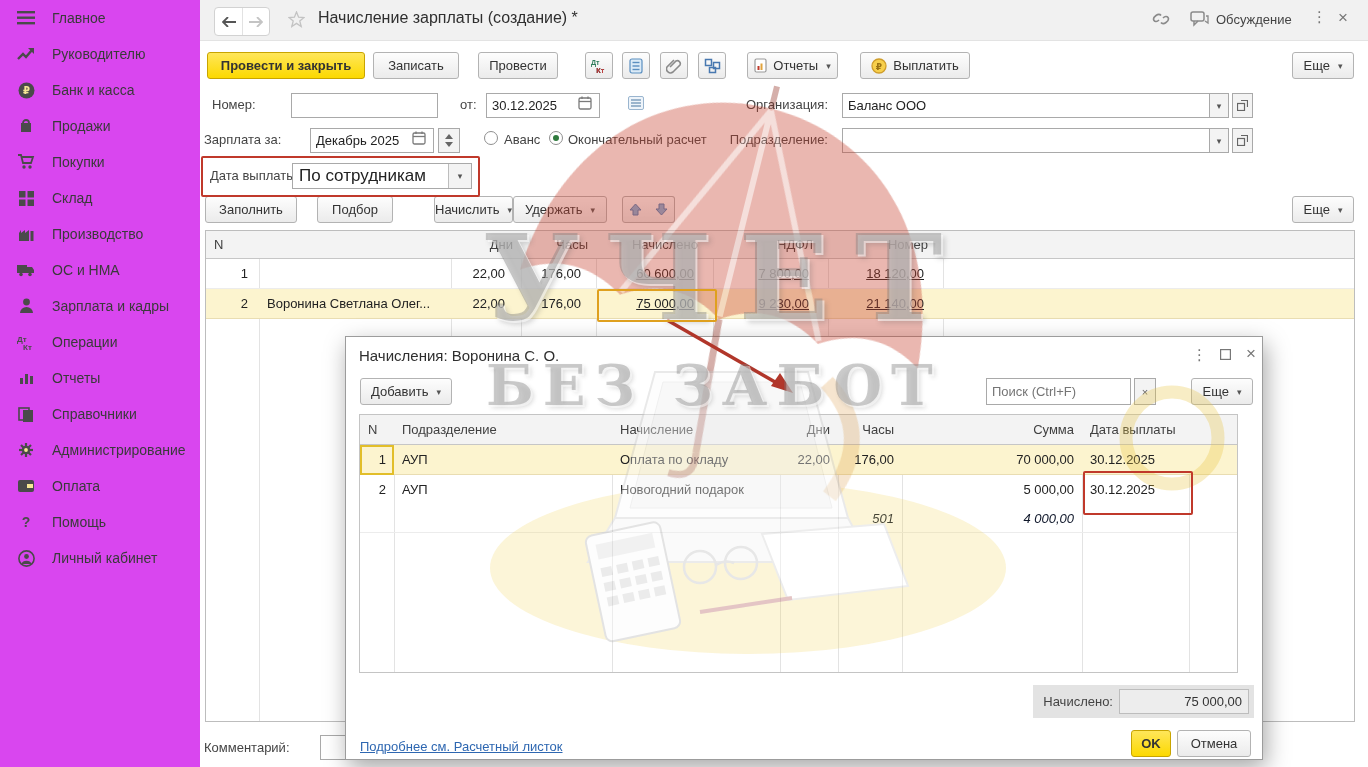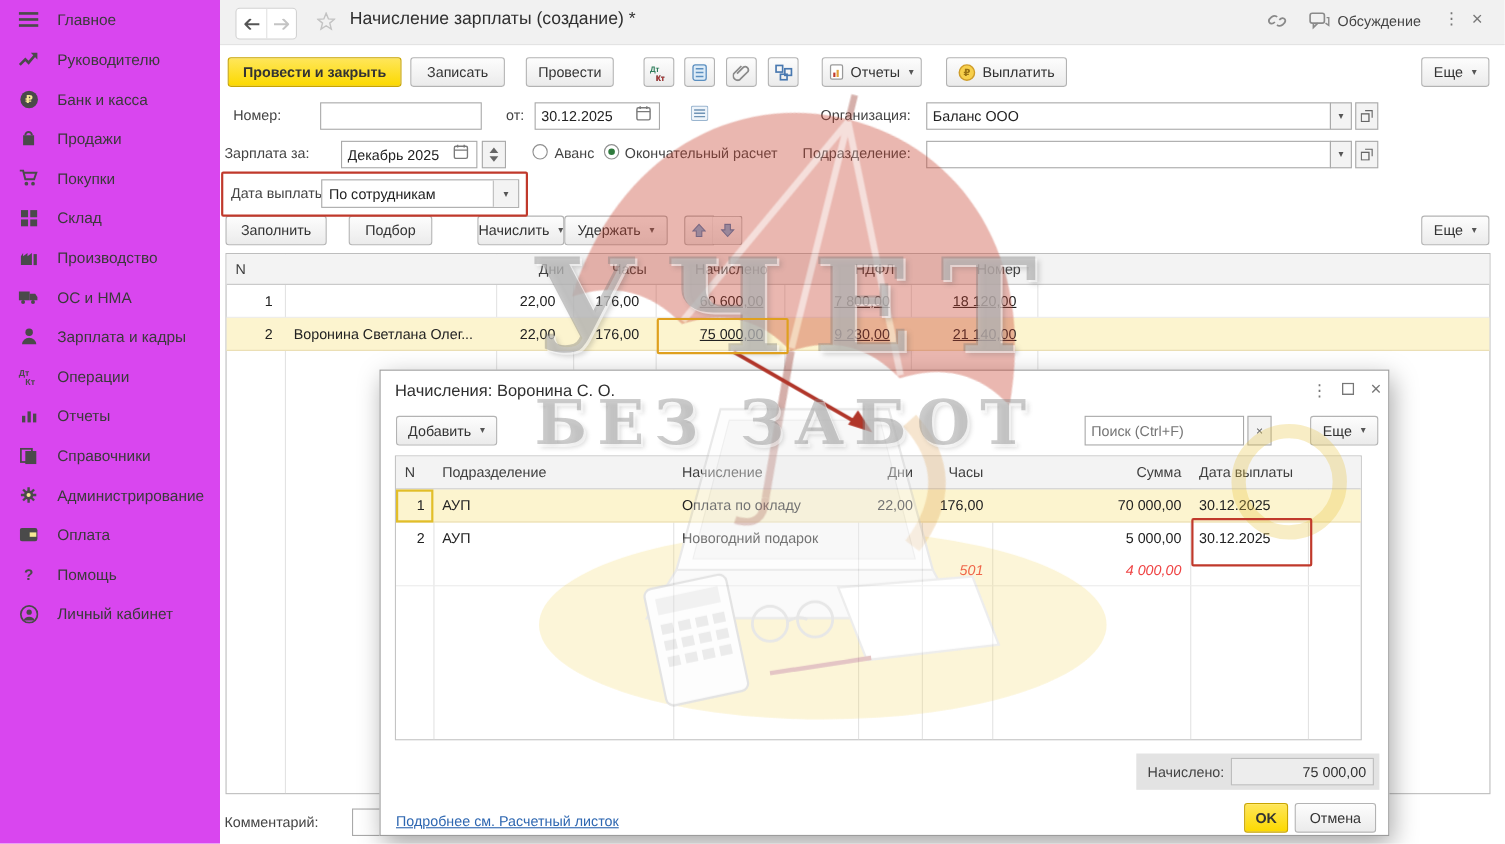--- a/index.html
+++ b/index.html
@@ -46,21 +46,21 @@
   
   .overlay{position:absolute;left:0;top:0;width:1368px;height:767px;pointer-events:none;z-index:30;}
   .redbox{position:absolute;border:2px solid #c0392b;border-radius:2px;}
   .orangebox{position:absolute;border:2px solid #dfa01e;border-radius:2px;}
   .wm1{position:absolute;left:483px;top:208px;font-family:"DejaVu Serif","Liberation Serif",serif;
        font-weight:bold;font-size:118px;letter-spacing:26px;color:rgba(125,125,125,.40);
        text-shadow:2px 2px 0 rgba(255,255,255,.55),4px 4px 5px rgba(90,90,90,.25);}
   .wm2{position:absolute;left:486px;top:352px;font-family:"DejaVu Serif","Liberation Serif",serif;
        font-weight:bold;font-size:56px;letter-spacing:9px;color:rgba(130,130,130,.40);
        text-shadow:2px 2px 0 rgba(255,255,255,.5),3px 3px 4px rgba(90,90,90,.22);}
-  .itl{font-style:italic;color:#ef4444;}
+  .itl{font-style:italic;color:#0f172a;}
 </style>
 </head>
 <body>
 
 <div class="sidebar">
   <div class="side-item">
     <span class="ic">
         <svg width="18" height="14" viewBox="0 0 18 14">
           <g fill="#4a4a4a">
             <rect y="0" width="18" height="2.4"></rect>
@@ -371,21 +371,21 @@
   <div class="fieldbtn" style="left:1209px;top:128px;width:20px;">▾</div>
   <div class="fieldbtn" style="left:1232px;top:128px;width:21px;">
       <svg width="11" height="11" viewBox="0 0 11 11">
         <rect x="0.5" y="3.5" width="7" height="7" fill="none" stroke="#666" stroke-width="1.2"></rect>
         <path d="M4 0.5 h6.5 v6.5" fill="none" stroke="#666" stroke-width="1.2"></path>
       </svg>
     </div>
 
   <span class="lbl" style="left:210px;top:168px;">Дата выплаты:</span>
   <div class="abs" style="left:292px;top:163px;width:180px;height:26px;background:#fff;border:1px solid #a9a9a9;box-sizing:border-box;display:flex;align-items:center;">
-    <span style="flex:1;padding-left:6px;font-size:13px;color:#222;">По сотрудникам</span>
+    <span style="flex:1;padding-left:6px;font-size:17px;color:#222;">По сотрудникам</span>
     <span style="width:22px;border-left:1px solid #bdbdbd;align-self:stretch;display:flex;align-items:center;justify-content:center;font-size:9px;color:#555;background:#f3f3f3;">▾</span>
   </div>
 
   <div class="btn" style="left:205px;top:196px;width:92px;">
       <span>Заполнить</span>
     </div>
   <div class="btn" style="left:317px;top:196px;width:76px;">
       <span>Подбор</span>
     </div>
   <div class="btn" style="left:434px;top:196px;width:79px;">

